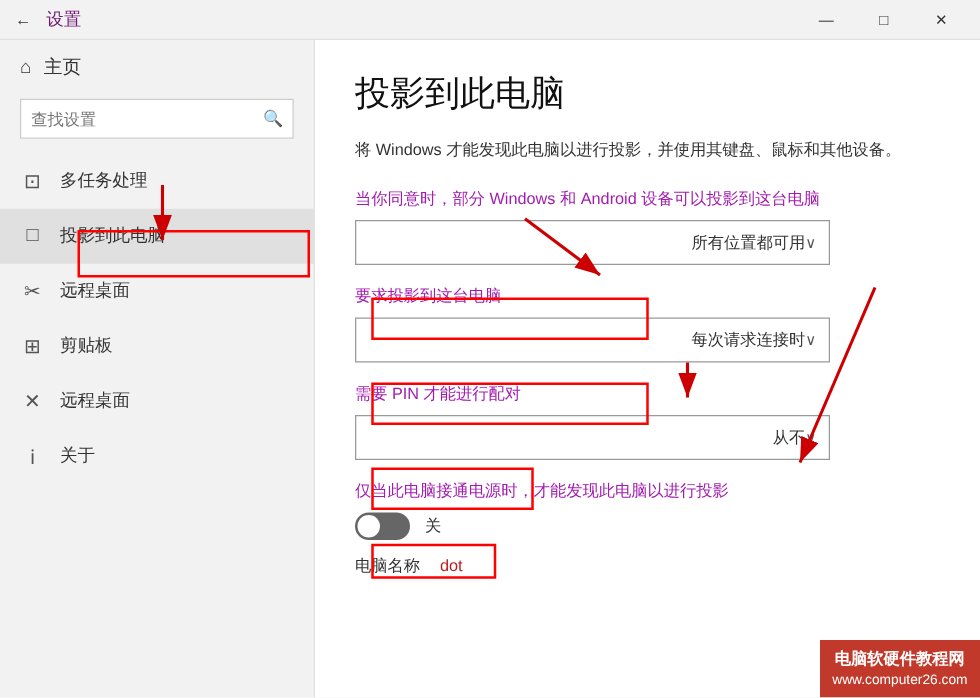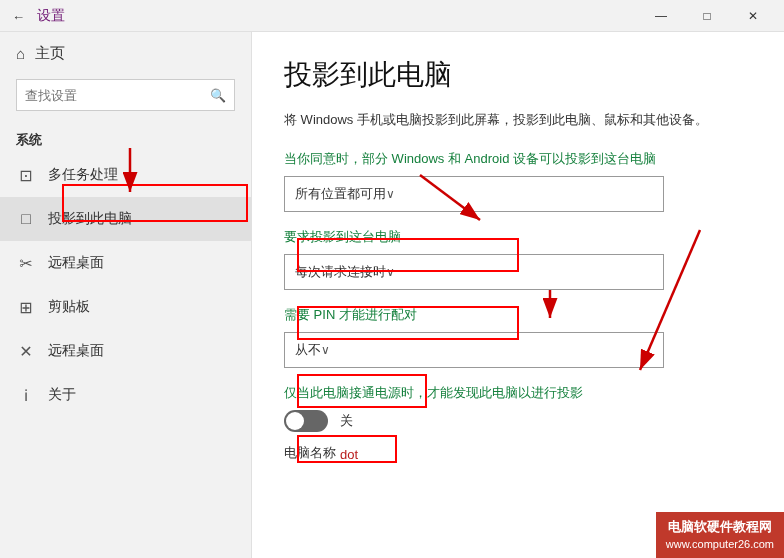--- a/index.html
+++ b/index.html
@@ -145,32 +145,32 @@
 
     .content-desc {
       font-size: 13px;
       color: #333;
       line-height: 1.5;
       margin-bottom: 20px;
     }
 
     .section-label {
       font-size: 13px;
-      color: #15803d;
+      color: #a21caf;
       margin-bottom: 8px;
       margin-top: 16px;
     }
 
     .dropdown-box {
       width: 380px;
       height: 36px;
       border: 1px solid #999;
       display: flex;
       align-items: center;
-      justify-content: flex-start;
+      justify-content: flex-end;
       padding: 0 10px;
       background: #fff;
       cursor: pointer;
       margin-bottom: 4px;
       position: relative;
     }
     .dropdown-box .dropdown-text {
       font-size: 13px;
       color: #333;
     }
@@ -206,22 +206,22 @@
       left: 2px;
     }
 
     .toggle-label {
       font-size: 13px;
       color: #333;
     }
 
     .pc-name-row {
       display: flex;
-      align-items: flex-end;
-      gap: 4px;
+      align-items: center;
+      gap: 16px;
       margin-top: 12px;
     }
     .pc-name-label {
       font-size: 13px;
       color: #333;
     }
     .pc-name-value {
       font-size: 13px;
       color: #b91c1c;
     }
@@ -290,21 +290,20 @@
     <div class="sidebar-home">
       <span class="item-icon">⌂</span>
       <span>主页</span>
     </div>
 
     <div class="sidebar-search">
       <input type="text" placeholder="查找设置" style="">
       <span class="search-icon">🔍</span>
     </div>
 
-    <div class="sidebar-section-title">系统</div>
 
     <div class="sidebar-item">
       <span class="item-icon">⊡</span>
       <span>多任务处理</span>
     </div>
 
     <div class="sidebar-item active">
       <span class="item-icon">□</span>
       <span>投影到此电脑</span>
     </div>
@@ -325,21 +324,21 @@
     </div>
 
     <div class="sidebar-item">
       <span class="item-icon">ℹ</span>
       <span>关于</span>
     </div>
   </div>
 
   <div class="content">
     <div class="content-title">投影到此电脑</div>
-    <div class="content-desc">将 Windows 手机或电脑投影到此屏幕，投影到此电脑、鼠标和其他设备。</div>
+    <div class="content-desc">将 Windows 才能发现此电脑以进行投影，并使用其键盘、鼠标和其他设备。</div>
 
     <div class="section-label">当你同意时，部分 Windows 和 Android 设备可以投影到这台电脑</div>
     <div class="dropdown-box">
       <span class="dropdown-text">所有位置都可用</span>
       <span class="dropdown-arrow">∨</span>
     </div>
 
     <div class="section-label">要求投影到这台电脑</div>
     <div class="dropdown-box">
       <span class="dropdown-text">每次请求连接时</span>

